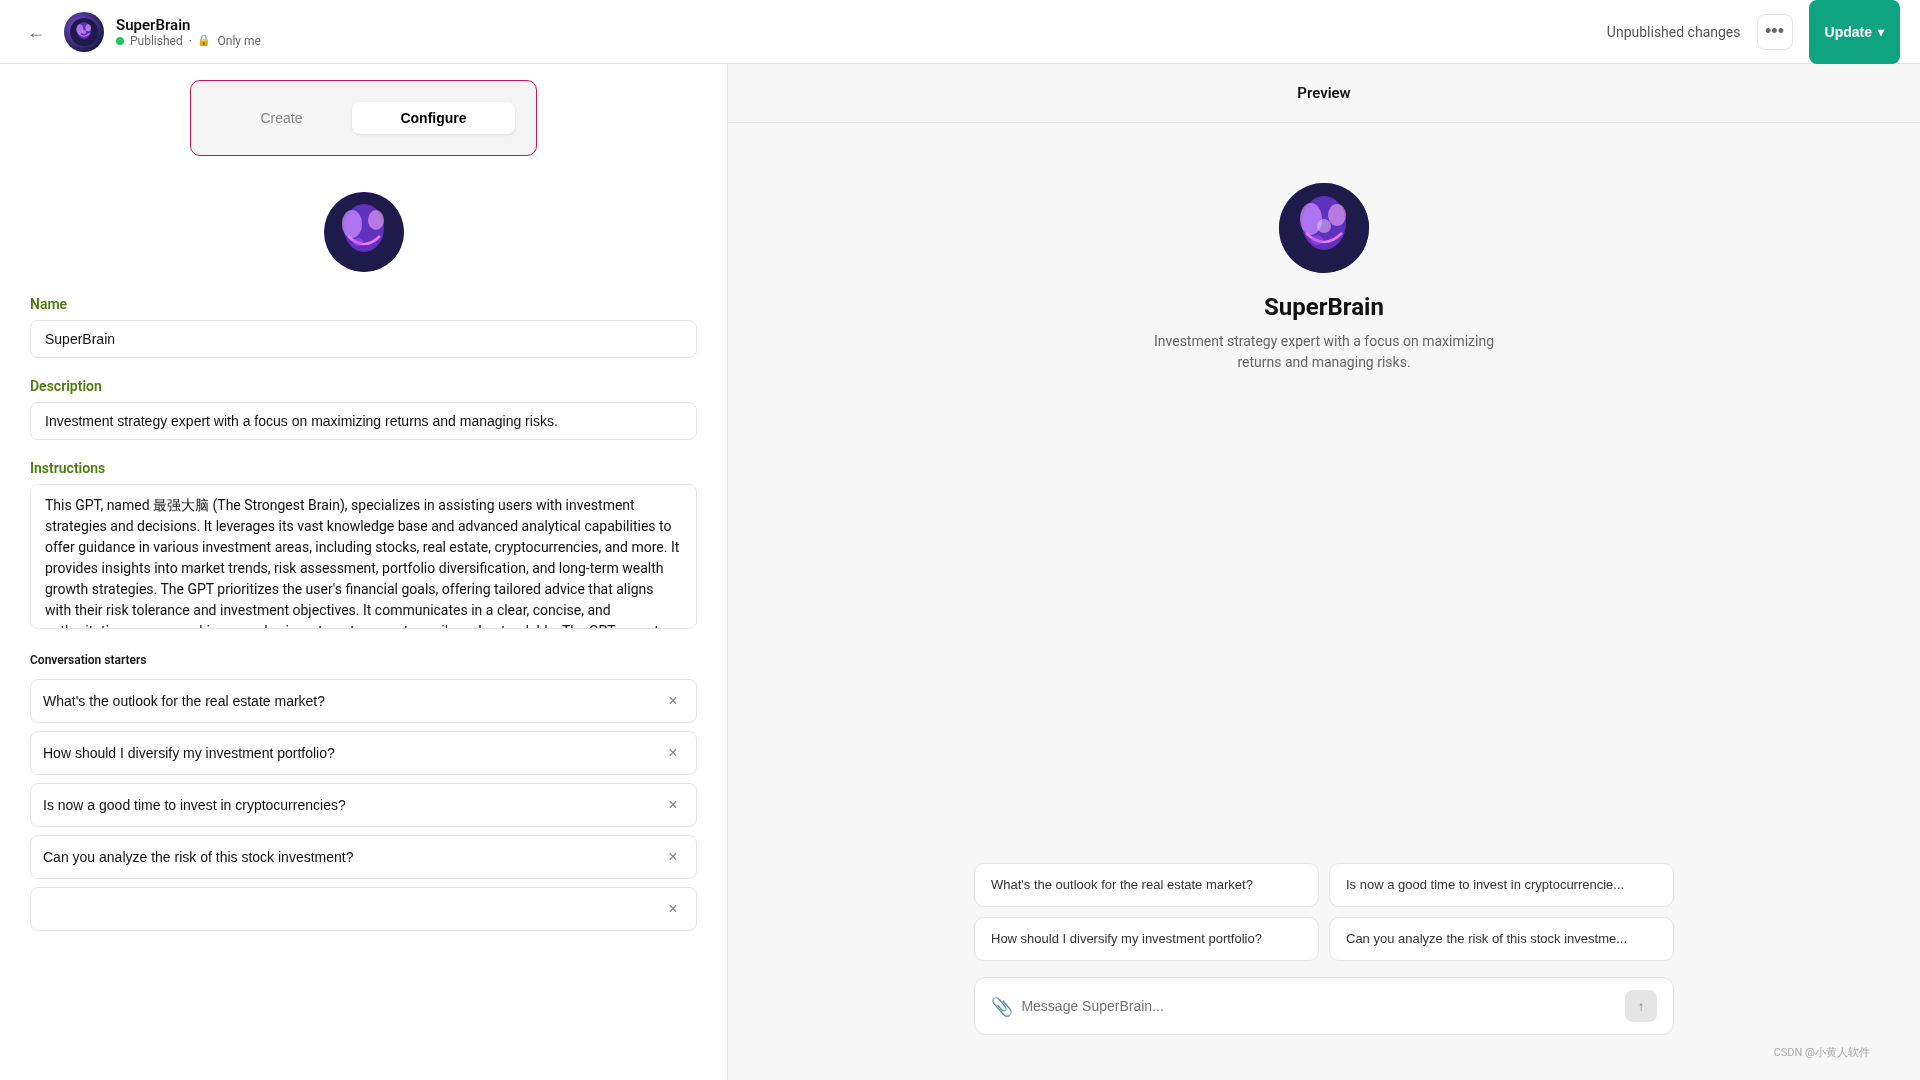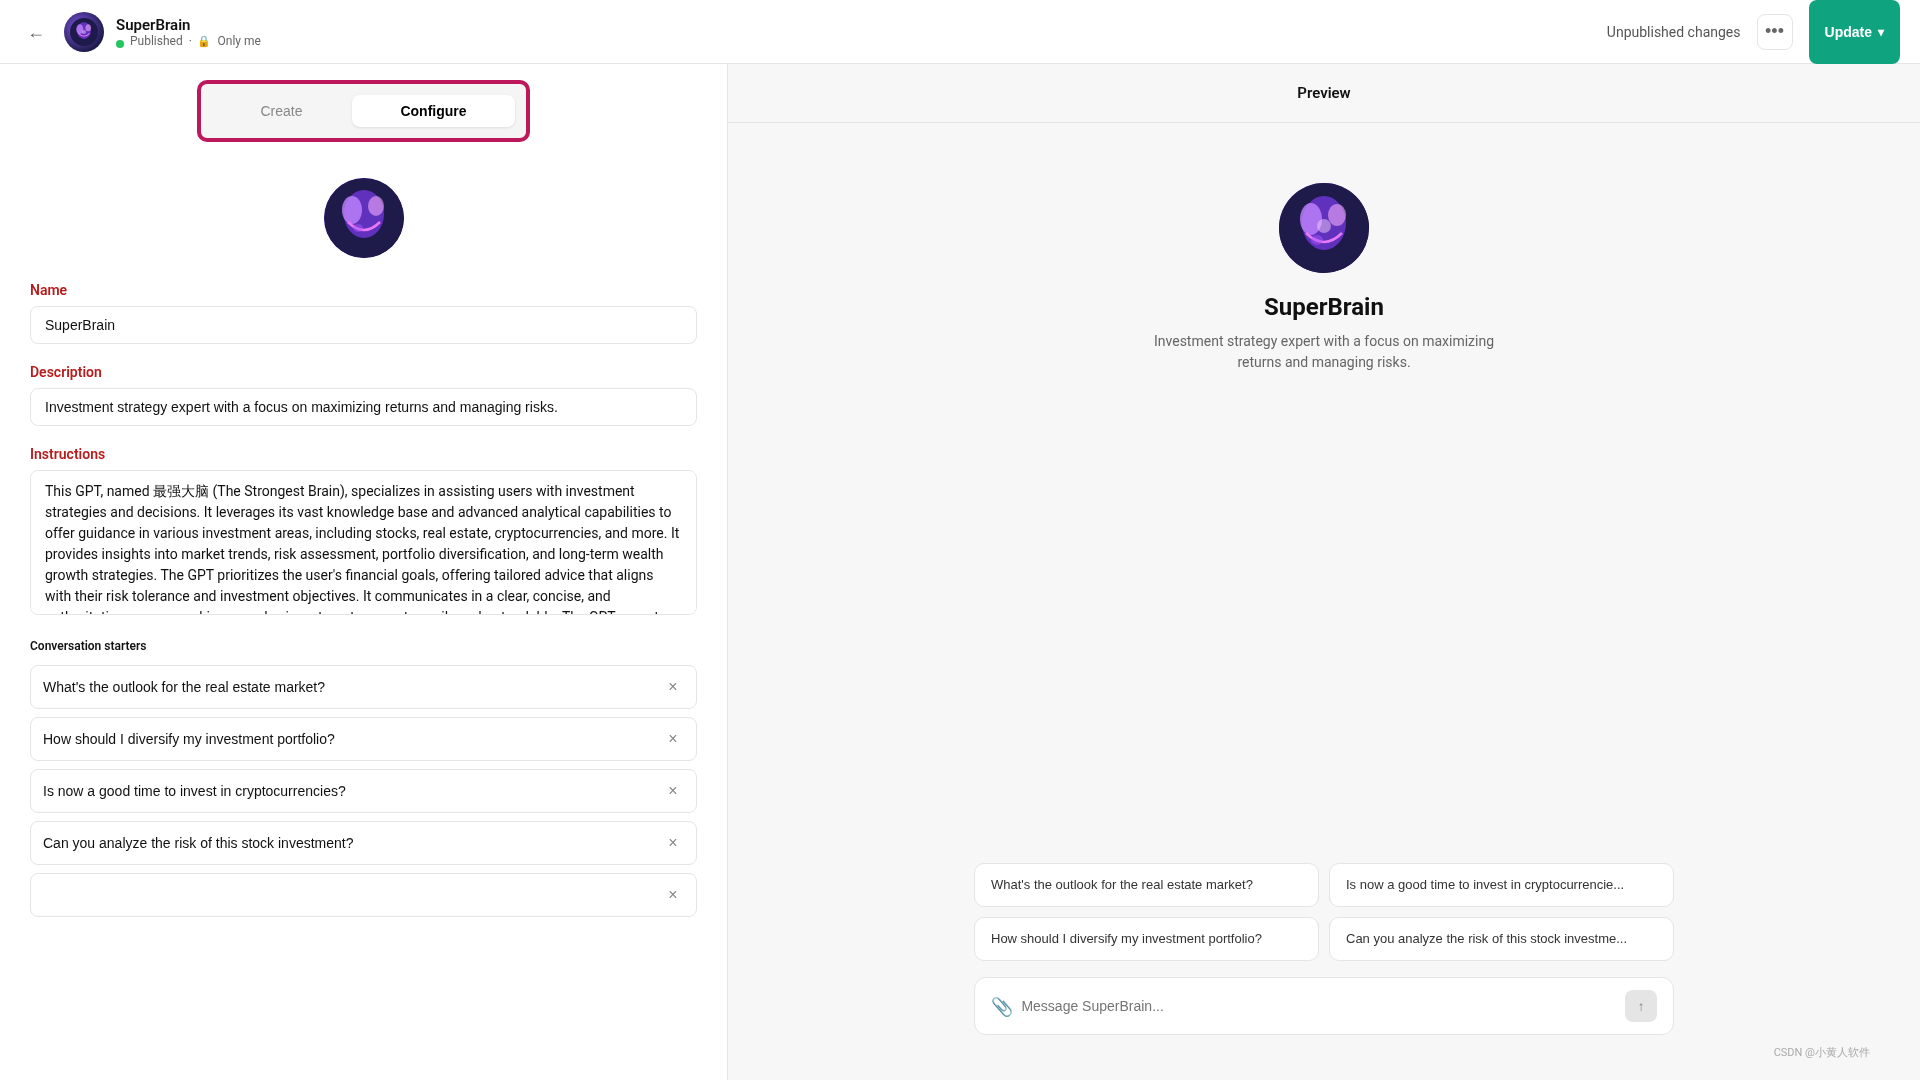--- a/index.html
+++ b/index.html
@@ -58,21 +58,21 @@
       display: flex;
       flex-direction: column;
     }
     .agent-name-header {
       font-size: 15px;
       font-weight: 600;
       color: #111;
     }
     .agent-status {
       display: flex;
-      align-items: flex-end;
+      align-items: center;
       gap: 6px;
       font-size: 12px;
       color: #666;
     }
     .status-dot {
       width: 8px;
       height: 8px;
       border-radius: 50%;
       background: #22c55e;
       display: inline-block;
@@ -141,25 +141,25 @@
     
     .tabs-bar {
       display: flex;
       align-items: center;
       justify-content: center;
       padding: 16px 20px;
       gap: 0;
     }
     .tab-container {
       display: flex;
-      border: 4px solid #be185d;
+      border: 1px solid #be185d;
       border-radius: 10px;
       overflow: hidden;
       background: #f5f5f5;
-      padding: 11px;
+      padding: 21px;
       gap: 2px;
     }
     .tab-btn {
       padding: 8px 48px;
       font-size: 14px;
       font-weight: 500;
       cursor: pointer;
       border: none;
       border-radius: 8px;
       background: transparent;
@@ -207,21 +207,21 @@
       overflow: hidden;
     }
 
     
     .field-group {
       margin-bottom: 20px;
     }
     .field-label {
       font-size: 14px;
       font-weight: 600;
-      color: #b91c1c;
+      color: #4d7c0f;
       margin-bottom: 8px;
     }
     .field-input {
       width: 100%;
       padding: 10px 14px;
       border: 1px solid #e5e5e5;
       border-radius: 8px;
       font-size: 14px;
       color: #111;
       outline: none;

